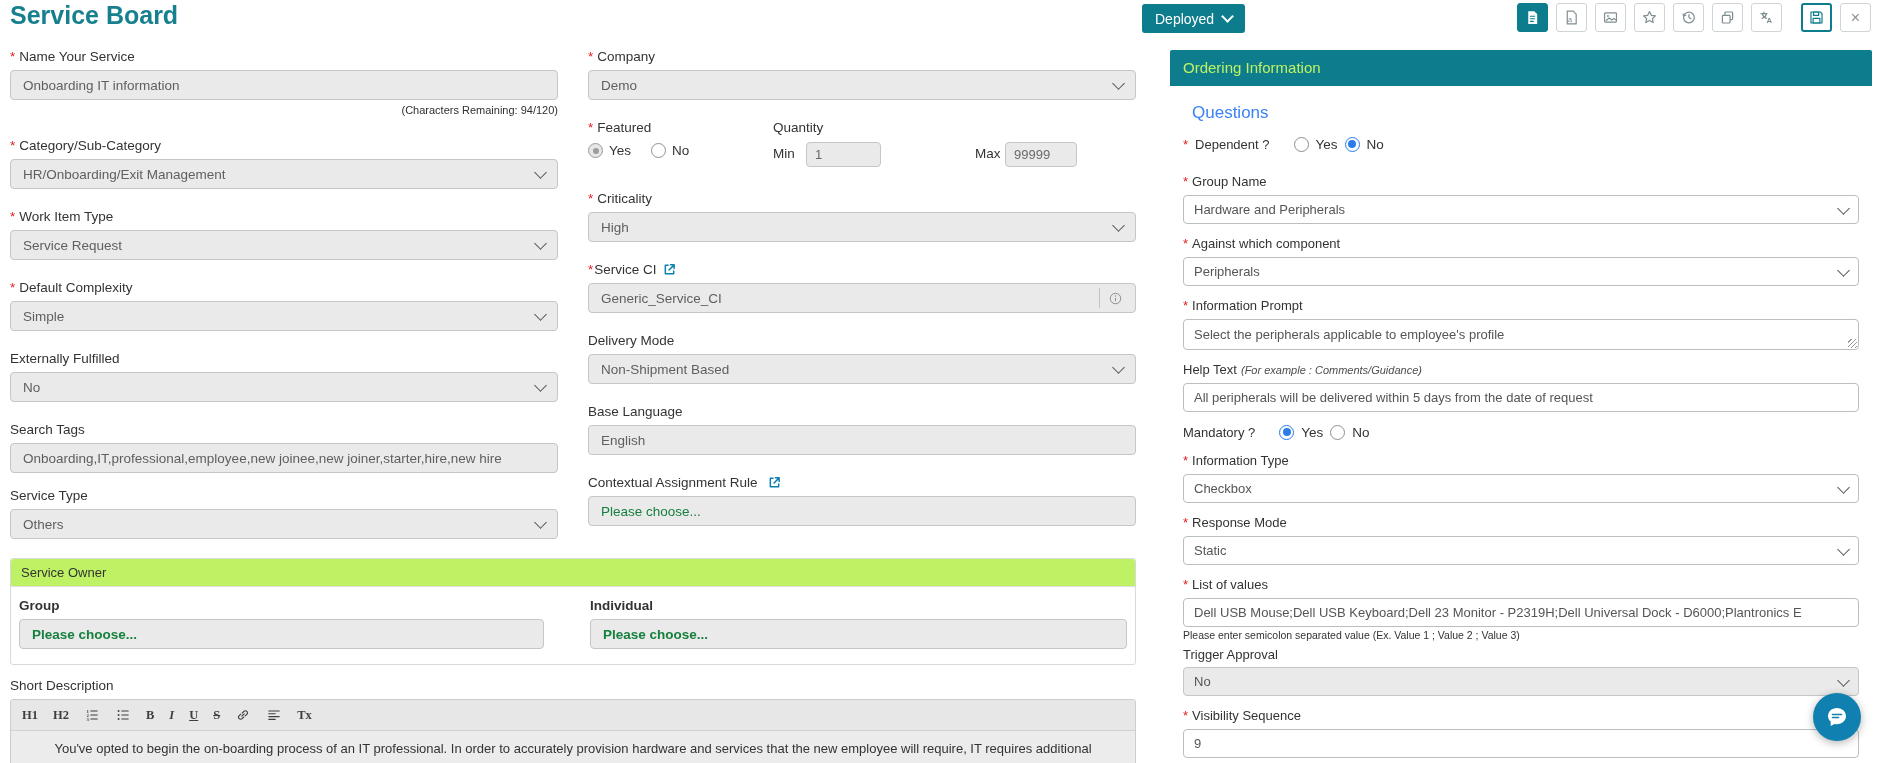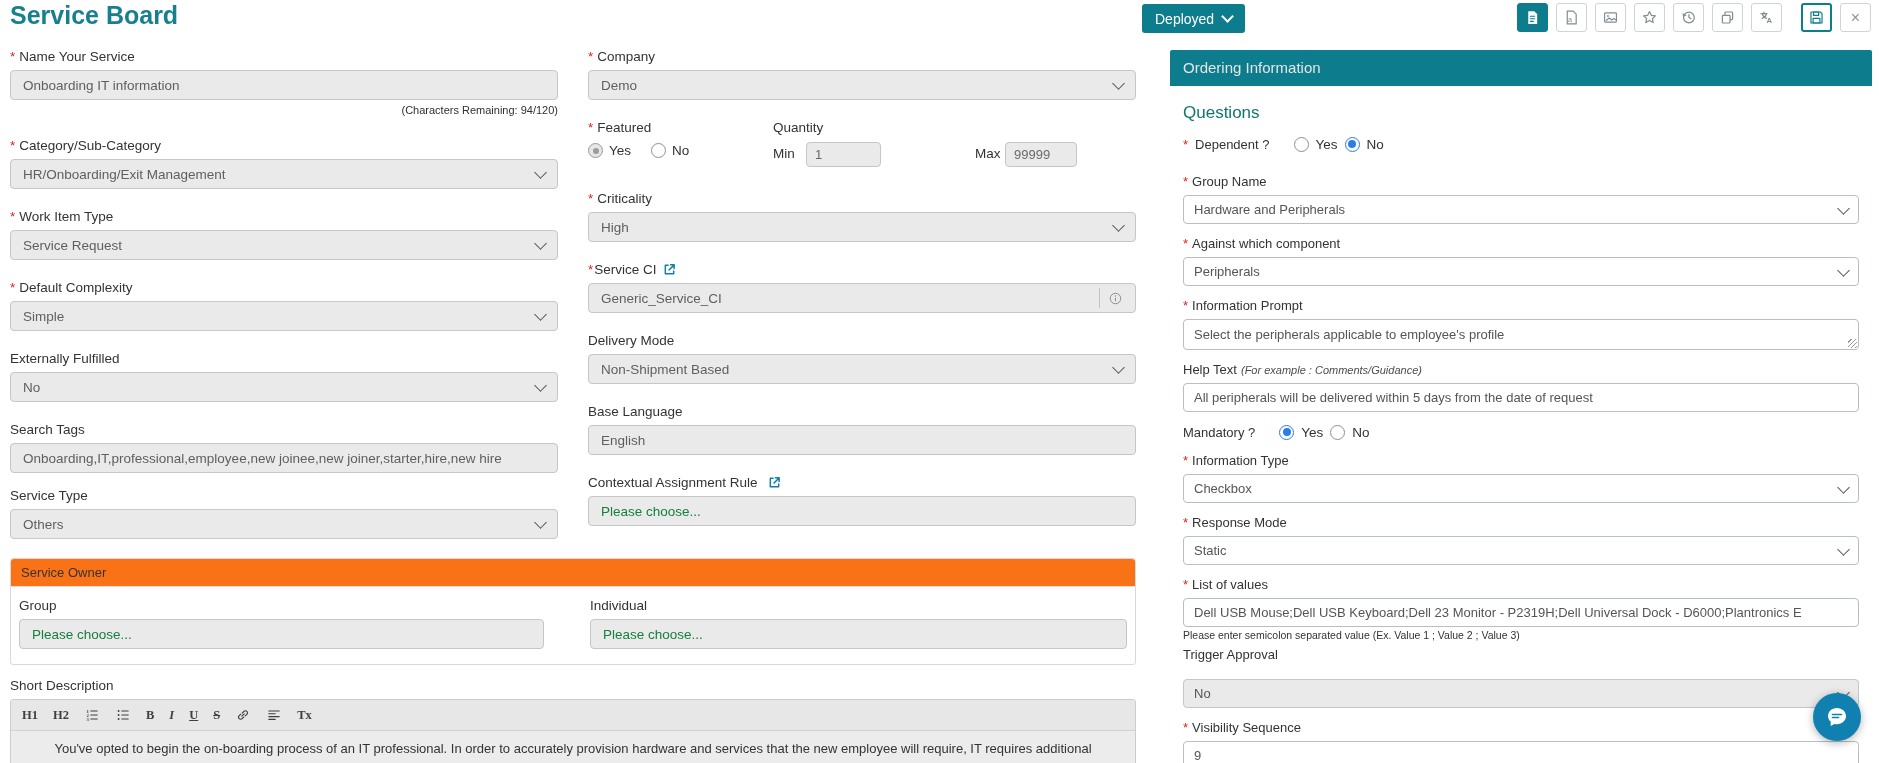--- a/index.html
+++ b/index.html
@@ -46,41 +46,41 @@
   .feat-block{position:relative;height:52px;margin-bottom:19px;}
   .feat{position:absolute;left:0;top:0;}
   .feat .radio-row{margin-top:7px;}
   .qty{position:absolute;left:185px;top:0;right:0;}
   .qty-row{position:relative;height:25px;margin-top:6px;font-size:13.5px;color:#333;}
   .qty-lbl{position:absolute;top:4px;}
   .qty-input{position:absolute;top:0;height:25px;box-sizing:border-box;border:1px solid #c6c6c6;border-radius:4px;
         background:#eaeaea;font-size:13px;color:#6a6a6a;display:flex;align-items:center;padding:0 8px;}
   
   .owner-box{border:1px solid #d9d9d9;border-radius:3px;margin-bottom:12px;}
-  .owner-head{background:#f97316;height:27px;line-height:27px;padding:0 10px;font-size:13px;color:#333;
+  .owner-head{background:#bef264;height:27px;line-height:27px;padding:0 10px;font-size:13px;color:#333;
         border-bottom:1px solid #dedede;border-radius:3px 3px 0 0;}
-  .owner-body{display:flex;gap:46px;padding:10px 8px 15px;}
+  .owner-body{display:flex;gap:46px;padding:10px 8px 15px;font-weight:bold;}
   .owner-colA{width:530px;}
   .owner-colB{width:542px;}
   
   .editor{border:1px solid #cccccc;border-radius:3px;height:76px;overflow:hidden;background:#ececec;}
   .editor-toolbar{height:30px;background:#e7e7e7;border-bottom:1px solid #d2d2d2;display:flex;align-items:center;
         gap:15px;padding:0 11px;color:#3f3f3f;font-size:12.5px;}
   .ebtn{display:inline-flex;align-items:center;justify-content:center;cursor:pointer;font-weight:600;background:none;border:none;
         color:#3f3f3f;font-size:12.5px;padding:0;font-family:Liberation Serif, serif;}
   .ebtn svg{stroke:#3f3f3f;fill:none;stroke-width:1.4;stroke-linecap:round;}
   .ebtn.it{font-family:"Liberation Serif",serif;font-style:italic;font-weight:700;}
   .ebtn.ul{text-decoration:underline;}
   .ebtn.st{text-decoration:line-through;}
   .editor-text{padding:9px 30px;font-size:13px;line-height:18.5px;color:#333;text-align:center;}
   
   .panel{position:absolute;left:1170px;top:50px;right:7px;bottom:0;}
-  .panel-head{height:36px;background:#0d7c8c;color:#e5e5e5;font-size:15px;line-height:36px;padding-left:13px;border-radius:2px 2px 0 0;}
+  .panel-head{height:36px;background:#0d7c8c;color:#bef264;font-size:15px;line-height:36px;padding-left:13px;border-radius:2px 2px 0 0;}
   .panel-body{padding:0 13px;}
-  .questions{font-size:17px;color:#0f766e;margin:17px 0 12px;}
+  .questions{font-size:17px;color:#3b82f6;margin:17px 9px 12px;}
   .panel .field{margin-bottom:11px;}
   .panel .lbl{font-size:13px;}
   .panel .control{height:29px;background:#fff;border-color:#b9bfc1;font-size:13px;padding:0 10px;border-radius:4px;color:#555;}
   .panel .control.gray{background:#eaeaea;border-color:#c6c6c6;}
   .panel .radio-field{display:flex;align-items:center;gap:7px;font-size:13px;margin-bottom:20px;height:18px;}
   .panel .radio-field.m2{margin-bottom:11px;margin-top:3px;}
   .panel .radio-field .grp-gap{width:10px;}
   .textarea{position:relative;}
   .textarea .resize{position:absolute;right:2px;bottom:2px;width:9px;height:9px;
         background:repeating-linear-gradient(135deg,transparent 0 2px,#9b9b9b 2px 3px);}
@@ -508,21 +508,21 @@
             <span class="req">*</span>
             <span>List of values</span>
           </div>
         <div class="control">
             <span class="val">Dell USB Mouse;Dell USB Keyboard;Dell 23 Monitor - P2319H;Dell Universal Dock - D6000;Plantronics E</span>
           </div>
       </div>
       <div class="small-hint">Please enter semicolon separated value (Ex. Value 1 ; Value 2 ; Value 3)</div>
 
       <div class="field">
-        <div class="lbl" style="margin-bottom:16px">
+        <div class="lbl" style="margin-bottom:4px">
             <span>Trigger Approval</span>
           </div>
         <div class="control gray">
             <span class="val">No</span>
             <span class="chev"></span>
           </div>
       </div>
 
       <div class="field">
         <div class="lbl">

